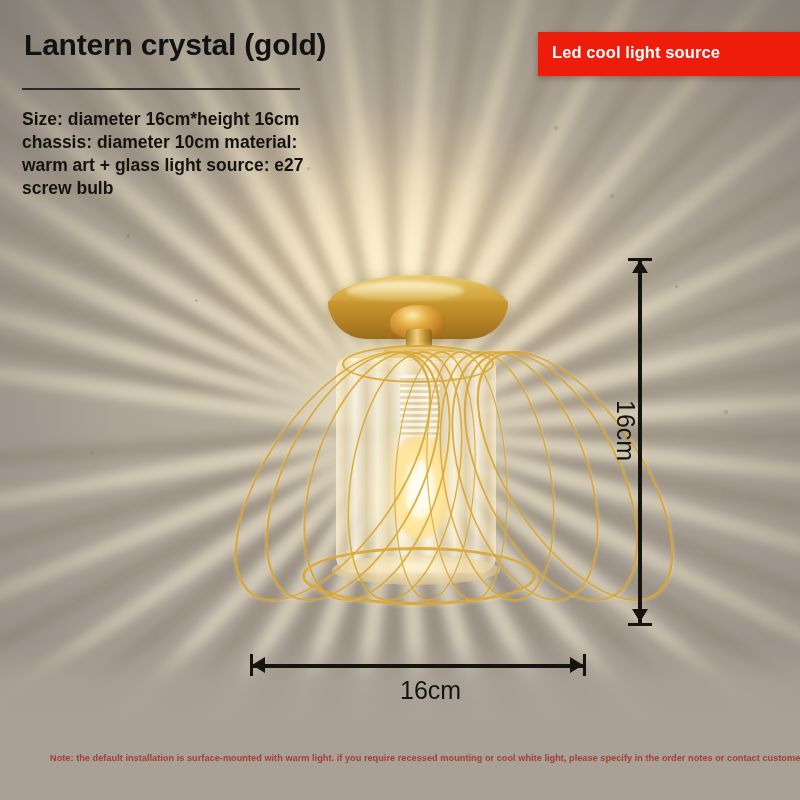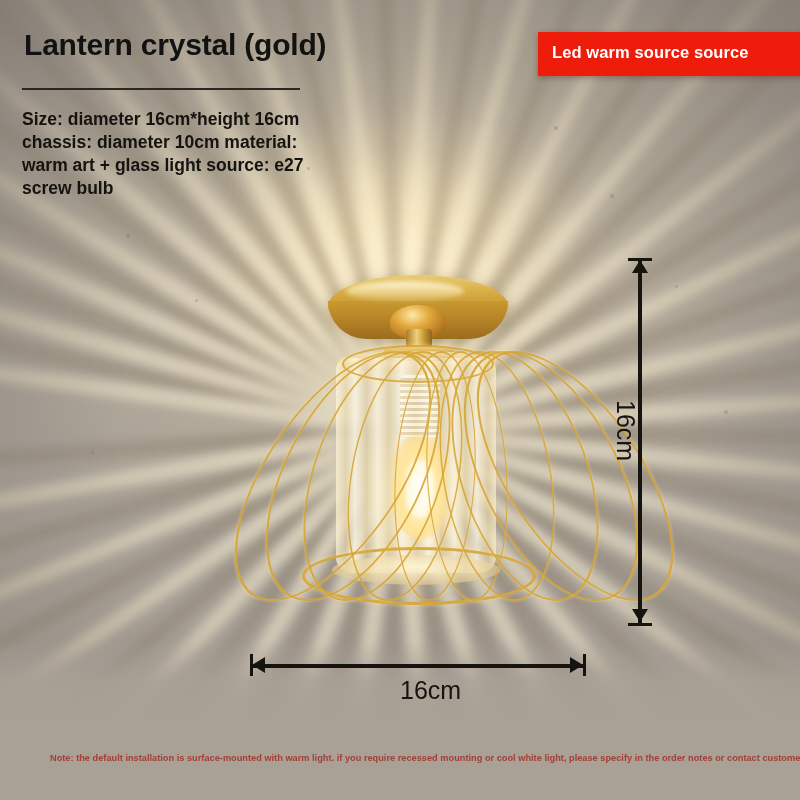--- a/index.html
+++ b/index.html
@@ -290,21 +290,21 @@
         <div class="rib" style="left: 224px; transform: skewX(20deg) scaleX(0.965);"></div>
         <div class="rib" style="left: 248px; transform: skewX(26deg) scaleX(1);"></div>
       </div>
   </div>
 
   <div id="title">Lantern crystal (gold)</div>
   <div id="title-rule"></div>
   <div id="desc">Size: diameter 16cm*height 16cm chassis: diameter 10cm material: warm art + glass light source: e27 screw bulb</div>
 
   <div id="badge">
-    <span>Led warm source source</span>
+    <span>Led cool light source</span>
   </div>
 
   <div id="note">Note: the default installation is surface-mounted with warm light. if you require recessed mounting or cool white light, please specify in the order notes or contact customer service</div>
 
   <div>
     <div class="dim-v-cap" style="top:258px"></div>
     <div class="dim-v"></div>
     <div class="dim-v-arrow up"></div>
     <div class="dim-v-arrow dn"></div>
     <div class="dim-v-cap" style="top:623px"></div>

